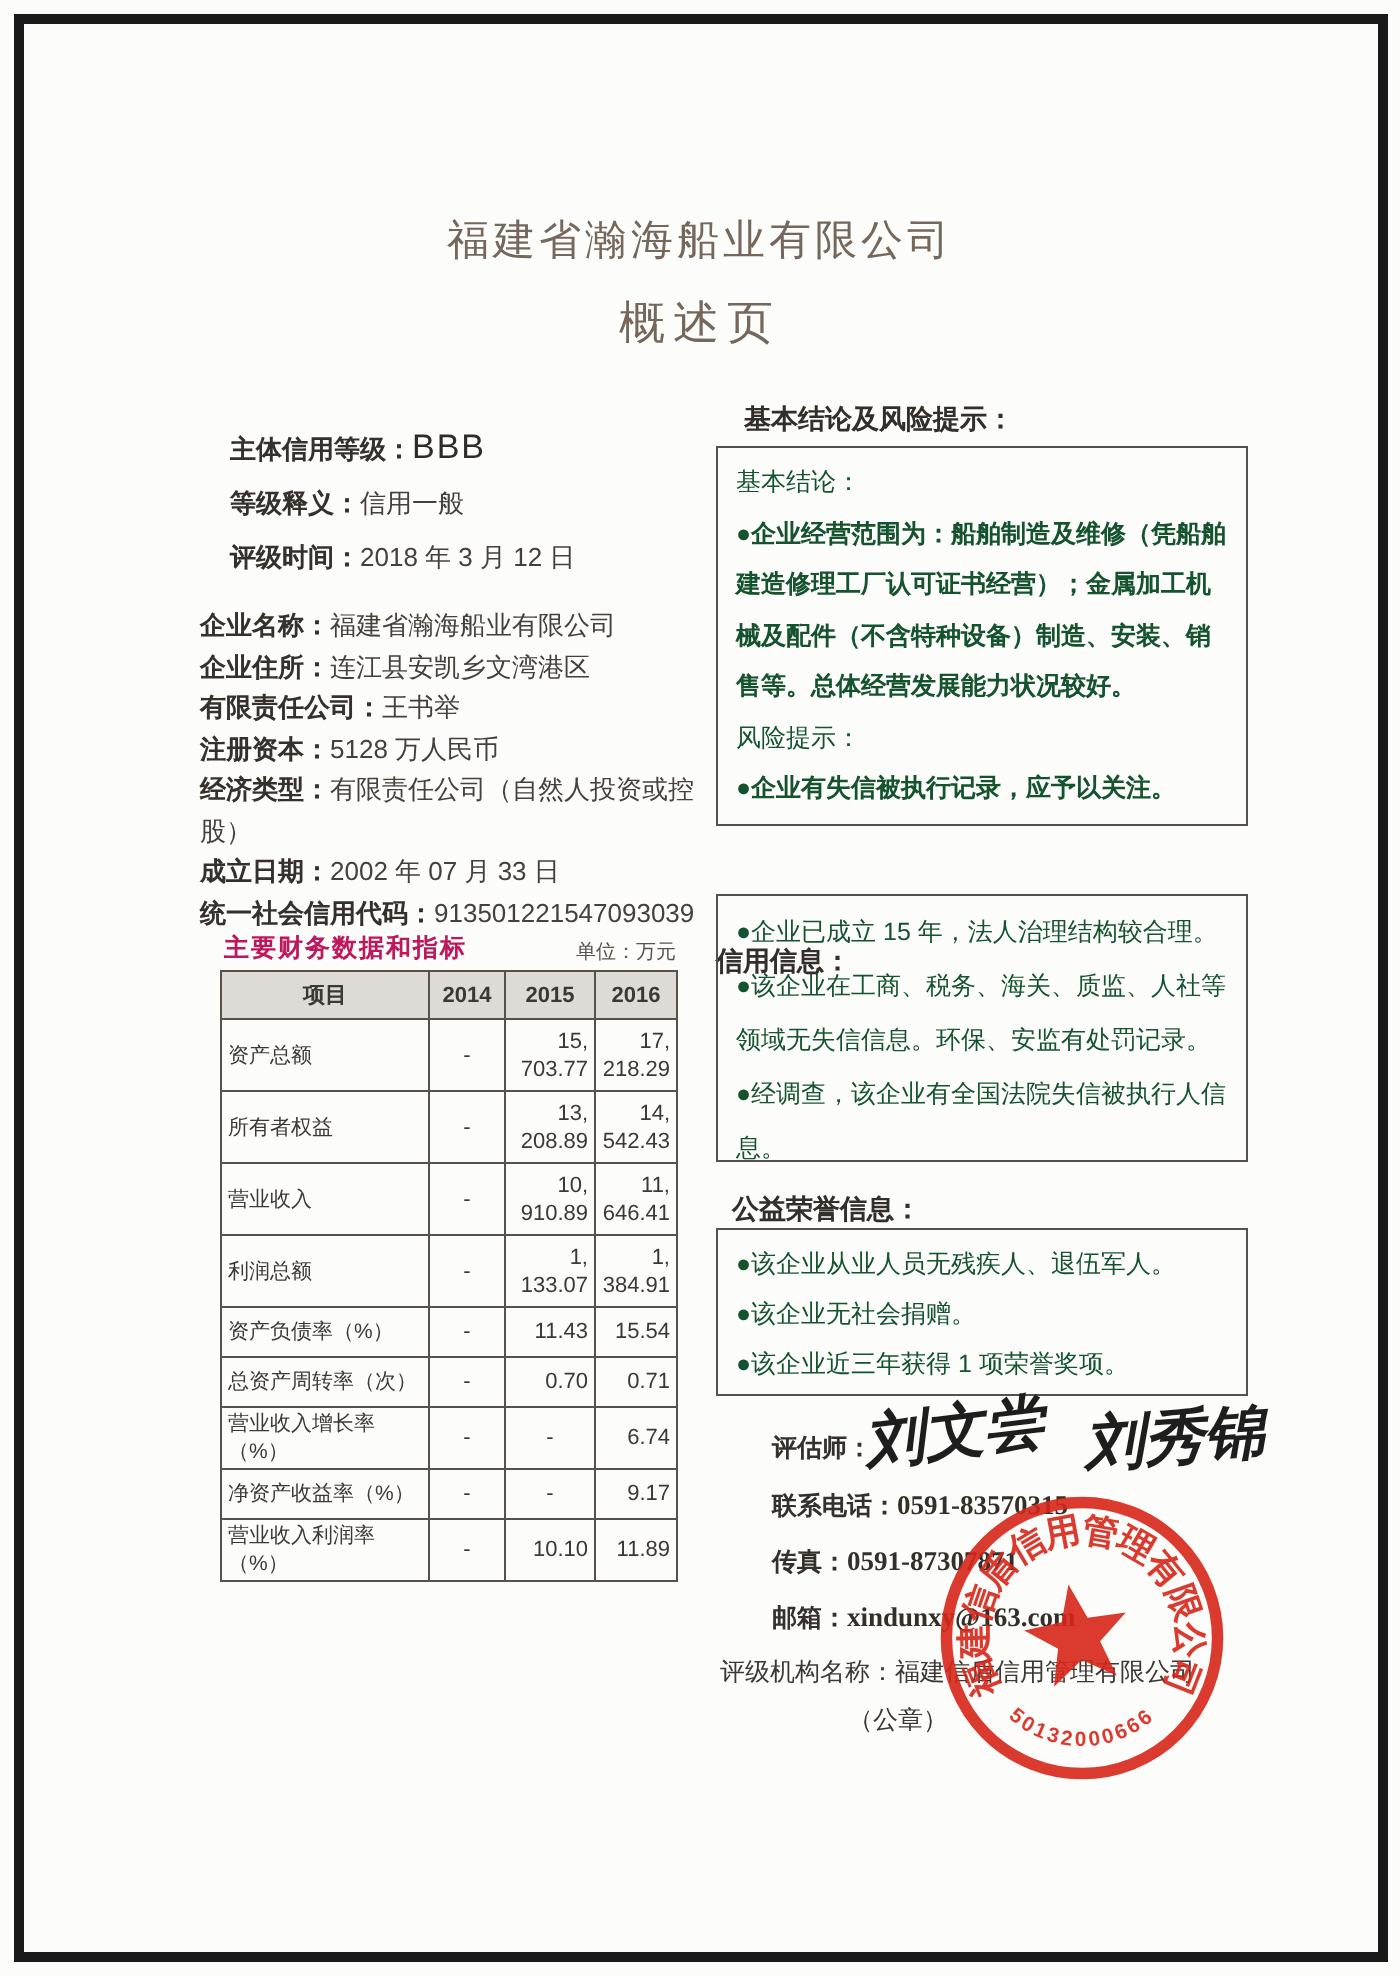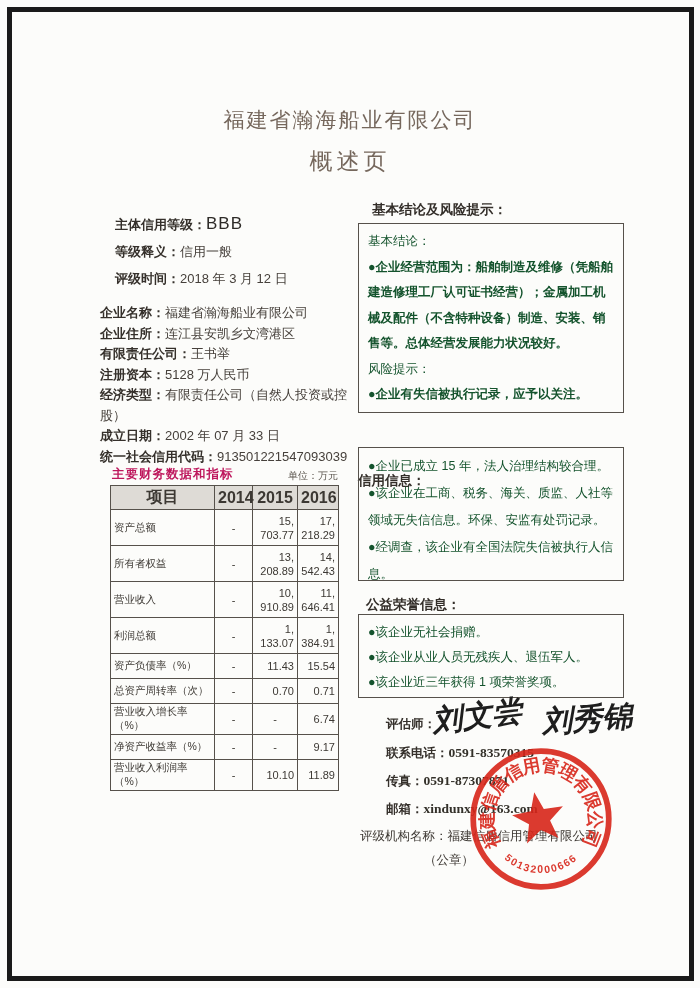--- a/index.html
+++ b/index.html
@@ -37,21 +37,21 @@
   }
   .ftable-title { font-weight:bold; font-size:12.5px; color:#be185d; letter-spacing:1px; }
   .ftable-unit { font-size:10px; color:#5a544d; }
   table.ftable {
     position:absolute; left:110px; top:485px; width:228px;
     border-collapse:collapse; table-layout:fixed;
     font-size:11px; color:#3c3833;
   }
   table.ftable th, table.ftable td { border:1px solid #56514b; padding:1px 3px; }
   table.ftable th {
-    background:#dedbd6; font-weight:bold; height:21px; font-size:16px; text-align:center;
+    background:#dedbd6; font-weight:bold; height:21px; font-size:11px; text-align:center;
   }
   table.ftable td.rowlbl { text-align:left; font-size:10.5px; padding-left:3px; }
   table.ftable td.num { text-align:right; line-height:14px; }
   table.ftable td.dash { text-align:center; }
   tr.tall td { height:33px; vertical-align:middle; }
   tr.short td { height:22px; }
   
   .sec-title { position:absolute; font-weight:bold; font-size:13.5px; color:#332e29; }
   .rbox {
     position:absolute; left:358px; width:266px; box-sizing:border-box;
@@ -191,22 +191,22 @@
 
   <div class="sec-title" style="left:358px; top:452px;margin-top:20px;">信用信息：</div>
   <div class="rbox box2" style="top:447px;">
     <p>●企业已成立 15 年，法人治理结构较合理。</p>
     <p>●该企业在工商、税务、海关、质监、人社等领域无失信信息。环保、安监有处罚记录。</p>
     <p>●经调查，该企业有全国法院失信被执行人信息。</p>
   </div>
 
   <div class="sec-title" style="left:366px; top:596px;">公益荣誉信息：</div>
   <div class="rbox box3" style="top:614px;">
+    <p>●该企业从业人员无残疾人、退伍军人。</p>
     <p>●该企业无社会捐赠。</p>
-    <p>●该企业从业人员无残疾人、退伍军人。</p>
     <p>●该企业近三年获得 1 项荣誉奖项。</p>
   </div>
 
   <div class="fline" style="left:386px; top:716px;">
     <span class="lbl">评估师：</span>
   </div>
   <span class="sig" style="left:432px; top:696px; transform:rotate(-7deg);">刘文尝</span>
   <span class="sig" style="left:542px; top:699px; transform:rotate(-4deg);">刘秀锦</span>
 
   <div class="fline" style="left:386px; top:745px;">

